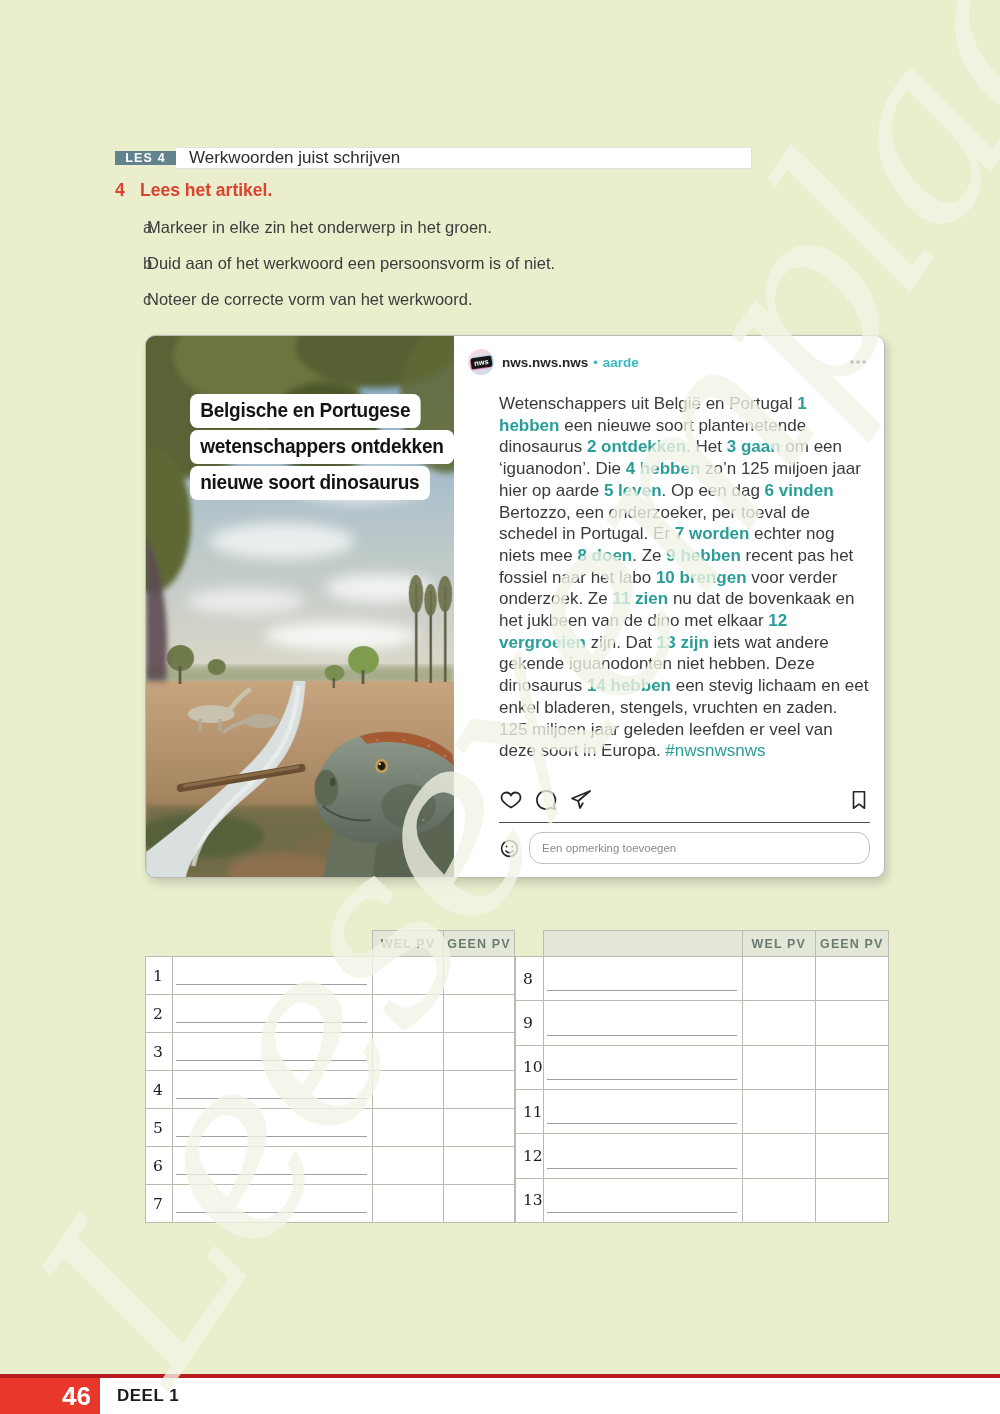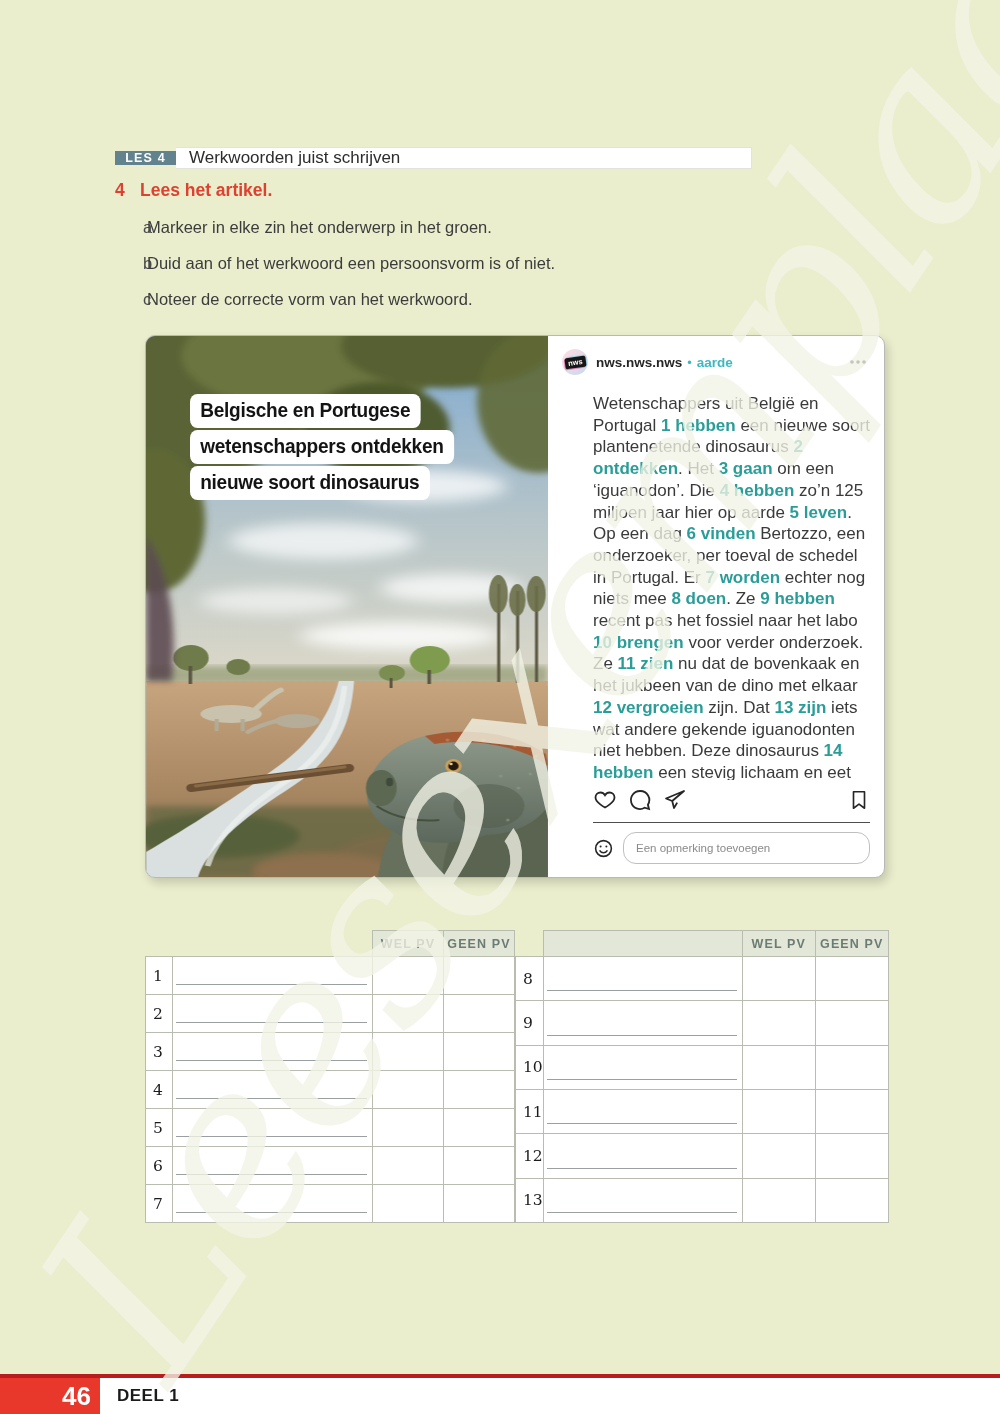--- a/index.html
+++ b/index.html
@@ -25,21 +25,21 @@
   .ex-head{display:flex;color:#dd4130;font-weight:700;font-size:17.5px;}
   .ex-num{width:25px;}
   .ex-item{display:flex;margin-top:16px;font-size:16.5px;color:#3c3c3c;line-height:20px;}
   .ex-letter{width:32px;padding-left:28px;color:#4a4a4a;}
   .ex-items{margin-top:14px;}
 
   
   .insta-card{position:absolute;left:145px;top:335px;width:740px;height:543px;background:#fff;
     border:1px solid #b9b9b4;border-radius:10px;box-shadow:3px 5px 10px rgba(0,0,0,.16);
     display:flex;}
-  .photo{width:402px;flex:none;position:relative;border-radius:9px 0 0 9px;overflow:hidden;background:#9eb4c4;}
+  .photo{width:308px;flex:none;position:relative;border-radius:9px 0 0 9px;overflow:hidden;background:#9eb4c4;}
   .photo svg{display:block;width:100%;height:100%;}
   .photo-title{position:absolute;left:44px;top:58px;display:flex;flex-direction:column;align-items:flex-start;gap:2px;}
   .pt-line{background:#fff;border-radius:8px;padding:4px 11px 6px;font-weight:700;font-size:20.5px;
     letter-spacing:-.3px;color:#141414;transform:scaleX(.93);transform-origin:0 50%;white-space:nowrap;}
 
   .content{flex:1;display:flex;flex-direction:column;padding:12px 14px 13px;min-width:0;}
   .post-header{display:flex;align-items:center;height:28px;}
   .avatar{width:26px;height:26px;border-radius:50%;background:linear-gradient(135deg,#f6dce4 20%,#cfd9ee 85%);
     display:flex;align-items:center;justify-content:center;margin-right:8px;flex:none;}
   .avatar-logo{background:#161616;color:#fff;font-size:7.5px;font-weight:700;padding:1px 3px;border-radius:2px;

